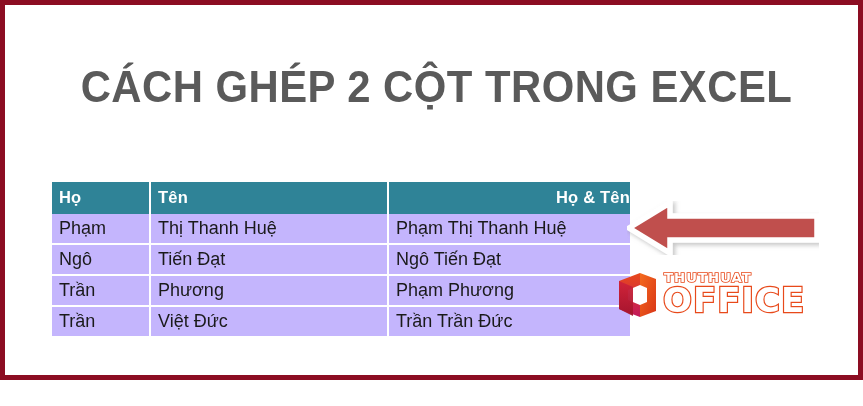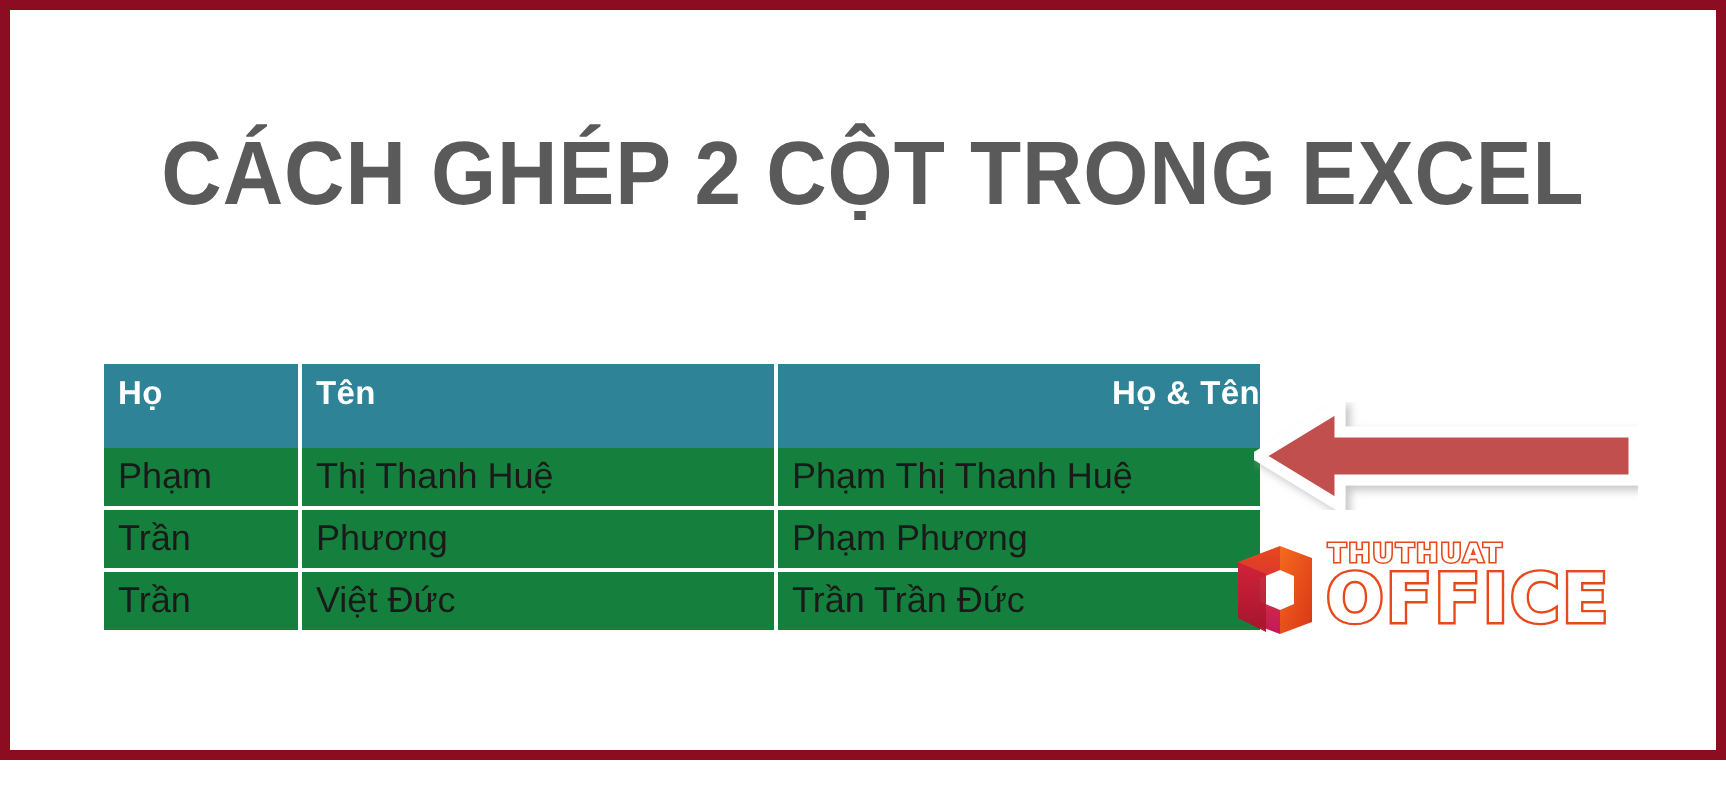--- a/index.html
+++ b/index.html
@@ -52,30 +52,30 @@
   }
   #name-table col.c1 { width: 98px; }
   #name-table col.c2 { width: 238px; }
   #name-table col.c3 { width: 242px; }
 
   #name-table th {
     background: #2F8397;
     color: #ffffff;
     font-weight: bold;
     text-align: left;
-    padding: 4px 0 16px 7px;
+    padding: 4px 0 6px 7px;
     height: 22px;
     border-right: 2px solid #ffffff;
     font-size: 16.5px;
     letter-spacing: 0.2px;
   }
   #name-table th:last-child { border-right: none; text-align: right; }
 
   #name-table td {
-    background: #15803d;
+    background: #c4b5fd;
     color: #1A1A1A;
     text-align: left;
     padding: 3px 0 3px 7px;
     height: 23px;
     border-right: 2px solid #ffffff;
     border-bottom: 2px solid #ffffff;
     font-size: 18px;
     white-space: nowrap;
     margin-top: 48px;
   }
@@ -160,20 +160,25 @@
         <th>Họ</th>
         <th>Tên</th>
         <th>Họ &amp; Tên</th>
       </tr>
     </thead>
     <tbody>
       <tr>
         <td>Phạm</td>
         <td>Thị Thanh Huệ</td>
         <td>Phạm Thị Thanh Huệ</td>
+      </tr>
+      <tr>
+        <td>Ngô</td>
+        <td>Tiến Đạt</td>
+        <td>Ngô Tiến Đạt</td>
       </tr>
       <tr>
         <td>Trần</td>
         <td>Phương</td>
         <td>Phạm Phương</td>
       </tr>
       <tr>
         <td>Trần</td>
         <td>Việt Đức</td>
         <td>Trần Trần Đức</td>

